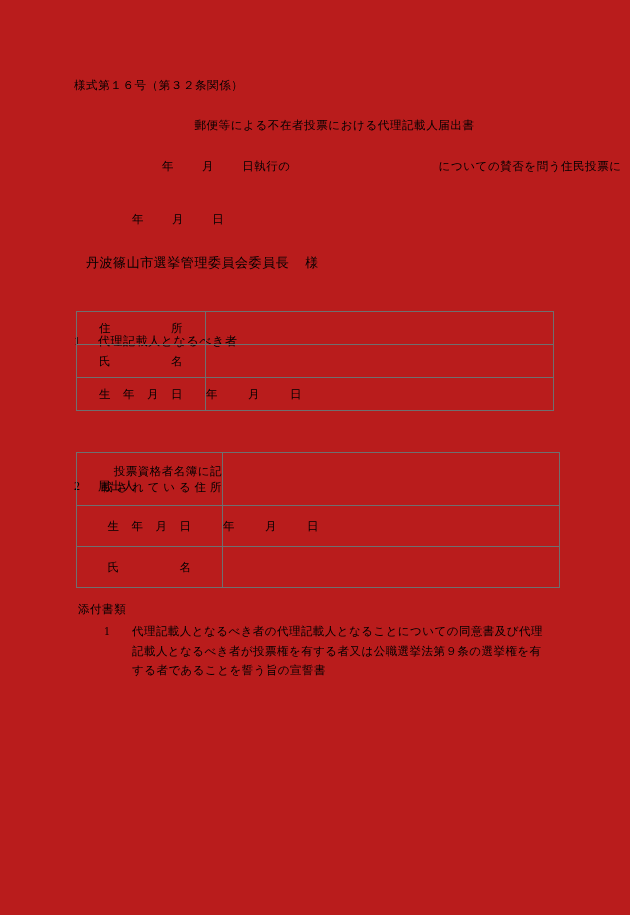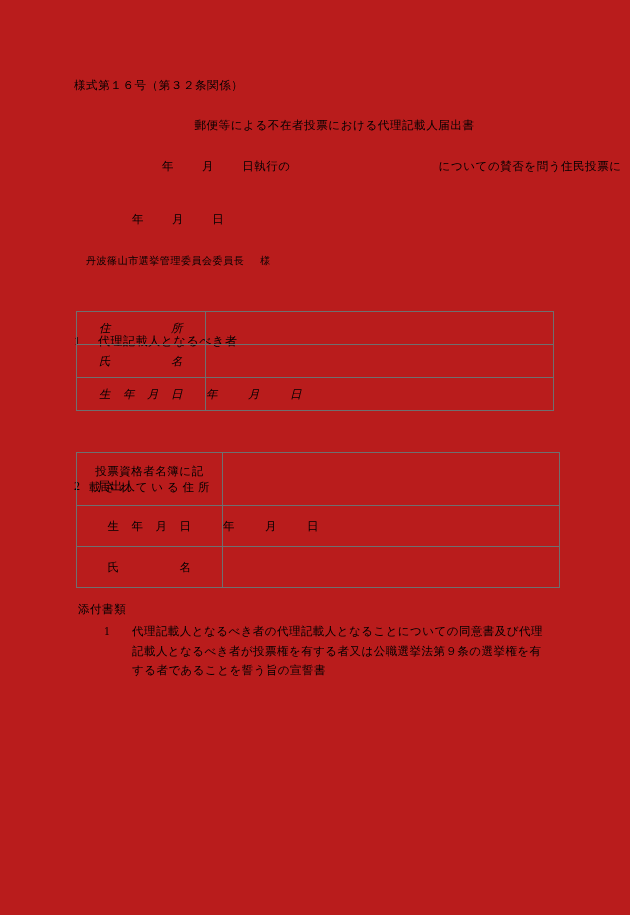--- a/index.html
+++ b/index.html
@@ -71,21 +71,21 @@
     font-size: 11.5px;
     letter-spacing: 0.55px;
     white-space: nowrap;
   }
   .date-line .g { display: inline-block; width: 28px; }
 
   .addressee {
     position: absolute;
     left: 86px;
     top: 254px;
-    font-size: 10px;
+    font-size: 13px;
     letter-spacing: 0.55px;
     white-space: nowrap;
   }
   .addressee .sama-gap { display: inline-block; width: 16px; }
 
   
   .sec-label {
     position: absolute;
     font-size: 12px;
     letter-spacing: 0.55px;
@@ -113,40 +113,39 @@
     letter-spacing: 0.5px;
     white-space: nowrap;
     font-size: 11.5px;
   }
 
   
   #table1 {
     left: 76px;
     top: 311px;
     width: 475px;
-    font-style: italic;
   }
   #table1 td.c-left  { width: 128px; height: 32px; }
   #table1 td.c-right { width: 347px; }
 
   
   #table2 {
     left: 76px;
     top: 452px;
     width: 481px;
   }
   #table2 td.c-left  { width: 145px; }
   #table2 td.c-right { width: 336px; }
   #table2 tr.r-addr td { height: 52px; }
   #table2 tr.r-dob  td { height: 40px; }
   #table2 tr.r-name td { height: 40px; }
 
   .addr-two-line {
     line-height: 16px;
-    text-align: center;
+    text-align: right;
     letter-spacing: 0.5px;
   }
   .addr-two-line span { display: block; white-space: nowrap; }
 
   .dob-value {
     text-align: left;
     padding-left: 128px;
     letter-spacing: 0.5px;
     white-space: nowrap;
   }

